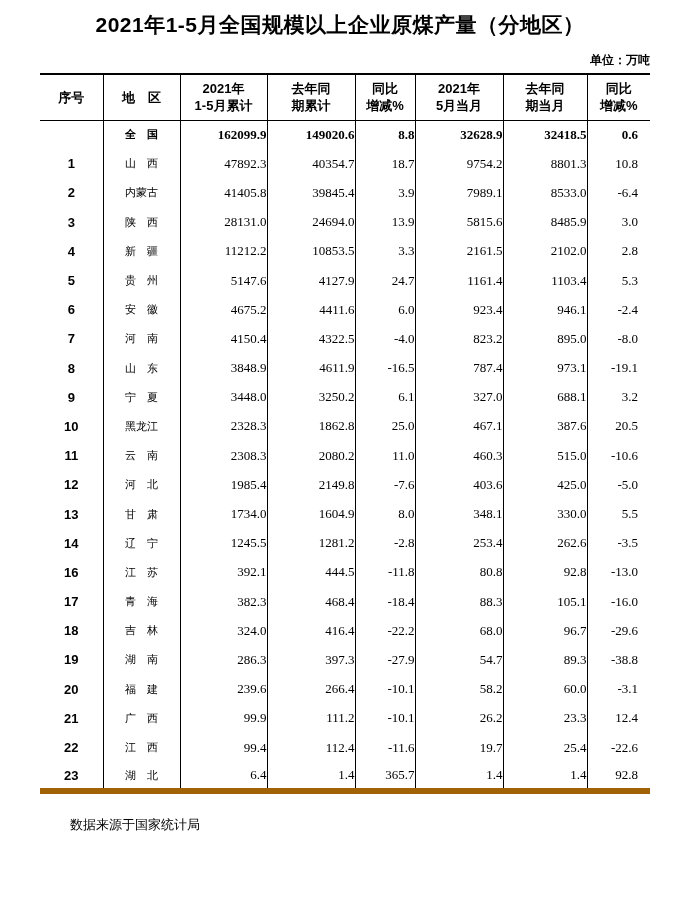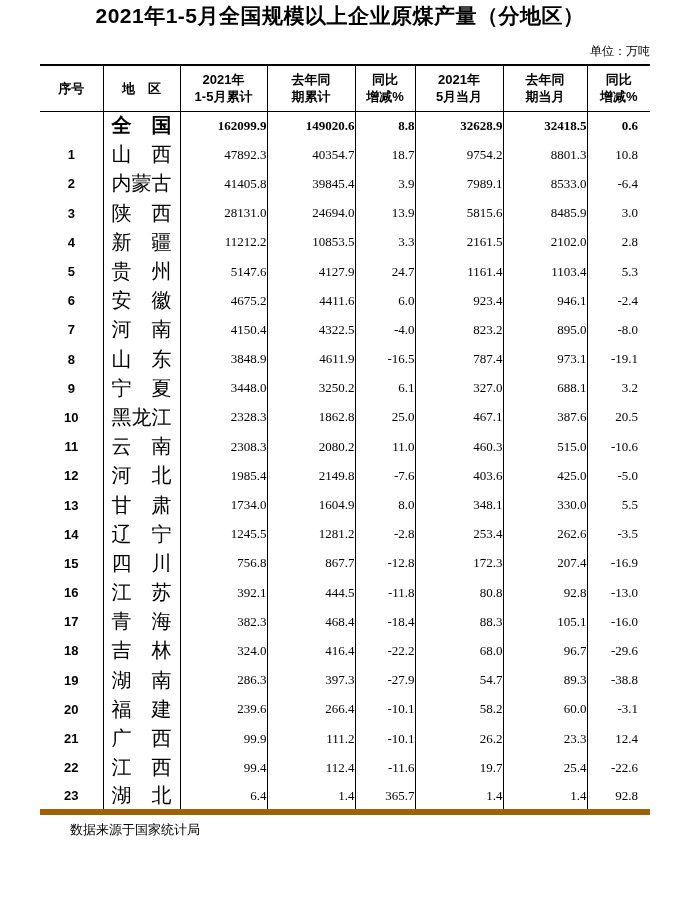--- a/index.html
+++ b/index.html
@@ -6,36 +6,37 @@
   html, body {
     width: 680px; height: 903px;
     background: #ffffff;
     color: #000000;
     font-family: "Liberation Serif", serif;
     overflow: hidden;
   }
   .page { width: 680px; height: 903px; position: relative; }
 
   .title {
-    padding-top: 2px;
+    padding-top: 11px;
     text-align: center;
     font-family: "Liberation Sans", sans-serif;
     font-weight: bold;
     font-size: 21px;
     line-height: 27px;
     letter-spacing: 0.5px;
   }
   .unit {
     width: 650px;           
     margin-top: 15px;
     margin-bottom: 5px;
     text-align: right;
     font-size: 12px;
     line-height: 15px;
     font-family: "Liberation Serif", serif;
+    font-weight: bold;
   }
 
   table.coal {
     border-collapse: collapse;
     table-layout: fixed;
     width: 610px;
     margin-left: 40px;
     border-top: 2px solid #000;
     border-bottom: 6px solid #a16207;
   }
@@ -56,35 +57,35 @@
     line-height: 17px;
     text-align: center;
   }
   td.c-idx {
     font-family: "Liberation Sans", sans-serif;
     font-weight: bold;
     font-size: 13px;
     text-align: center;
   }
   td.c-region {
-    font-size: 20px;
+    font-size: 11px;
     text-align: center;
     white-space: pre;
   }
   td.c-num {
     font-size: 13px;
     text-align: right;
     padding-right: 4px;
     font-variant-numeric: tabular-nums;
   }
   td.c-num.last { padding-right: 12px; margin-left: 40px; }
   tr.bold-row td { font-weight: bold; }
 
   .footer {
-    margin-top: 7px;
+    margin-top: 23px;
     margin-left: 70px;
     font-size: 13px;
     line-height: 16px;
   }
 </style>
 </head>
 <body>
 
 <div class="page">
 
@@ -282,30 +283,20 @@
           <td class="c-idx">14</td>
           <td class="c-region">辽　宁</td>
           <td class="c-num">1245.5</td>
           <td class="c-num">1281.2</td>
           <td class="c-num">-2.8</td>
           <td class="c-num">253.4</td>
           <td class="c-num">262.6</td>
           <td class="c-num last">-3.5</td>
         </tr>
         <tr>
-          <td class="c-idx">15</td>
-          <td class="c-region">四　川</td>
-          <td class="c-num">756.8</td>
-          <td class="c-num">867.7</td>
-          <td class="c-num">-12.8</td>
-          <td class="c-num">172.3</td>
-          <td class="c-num">207.4</td>
-          <td class="c-num last">-16.9</td>
-        </tr>
-        <tr>
           <td class="c-idx">16</td>
           <td class="c-region">江　苏</td>
           <td class="c-num">392.1</td>
           <td class="c-num">444.5</td>
           <td class="c-num">-11.8</td>
           <td class="c-num">80.8</td>
           <td class="c-num">92.8</td>
           <td class="c-num last">-13.0</td>
         </tr>
         <tr>

